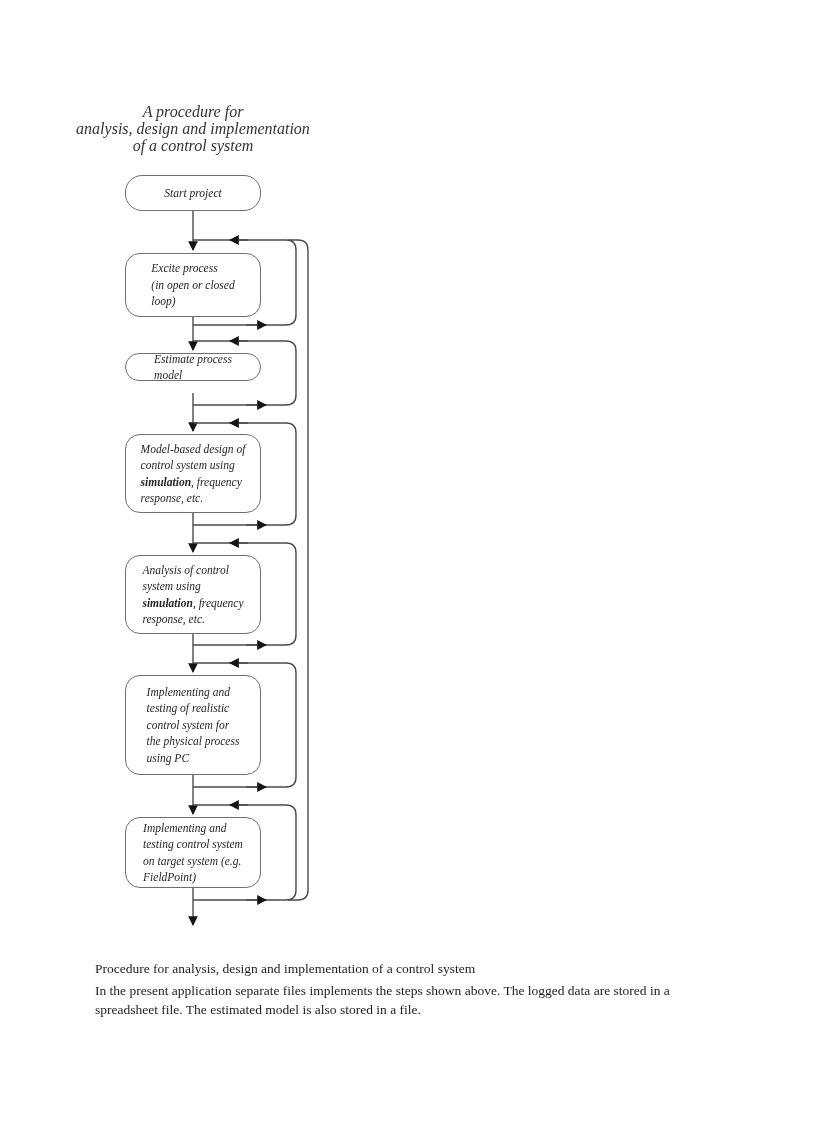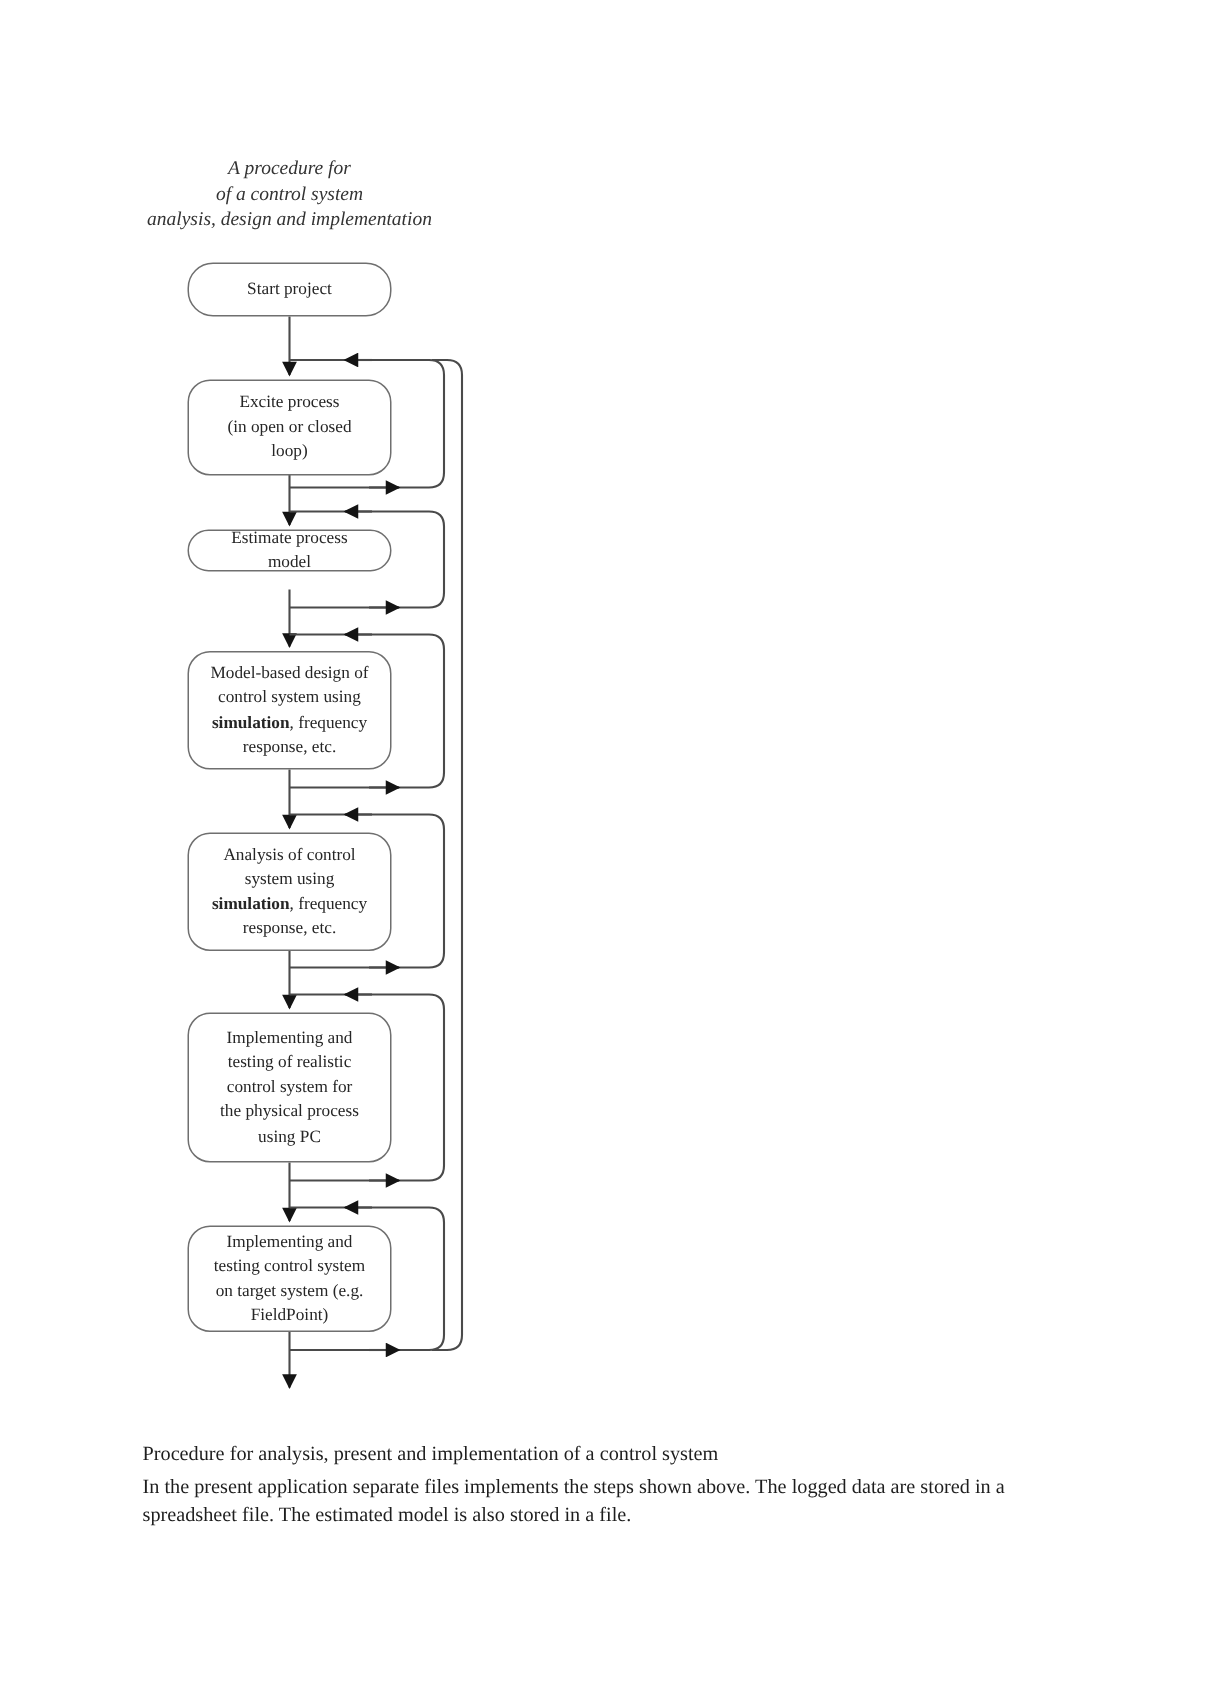--- a/index.html
+++ b/index.html
@@ -12,45 +12,45 @@
     color: #222;
     overflow: hidden;
   }
   .fig-title {
     position: absolute;
     left: 43px;
     top: 103px;
     width: 300px;
     text-align: center;
     font-style: italic;
-    font-size: 13px;
+    font-size: 16px;
     line-height: 17px;
     color: #333;
   }
   .connectors {
     position: absolute;
     left: 0; top: 0;
     width: 816px; height: 1123px;
   }
   .node {
     position: absolute;
     left: 125px;
     width: 136px;
     box-sizing: border-box;
     border: 1.5px solid #6f6f6f;
     border-radius: 15px;
     background: #ffffff;
     display: flex;
     align-items: center;
     justify-content: center;
-    text-align: center;
     font-size: 11.5px;
     line-height: 16.5px;
     color: #262626;
     padding: 2px 6px;
+    font-style: italic;
   }
   .node b { font-weight: bold; }
   .n-start   { top: 175px; height: 36px; border-radius: 17px; }
   .n-excite  { top: 253px; height: 64px; }
   .n-estimate{ top: 353px; height: 28px; }
   .n-design  { top: 434px; height: 79px; }
   .n-analysis{ top: 555px; height: 79px; }
   .n-implpc  { top: 675px; height: 100px; }
   .n-impltgt { top: 817px; height: 71px; }
   .n-ok      { top: 928px; height: 27px; border-radius: 14px; }
@@ -66,22 +66,22 @@
   .caption-block p { margin: 0; }
   .caption-block .body-par { margin-top: 3px; }
 </style>
 </head>
 <body>
 
 <div class="page">
 
   <div class="fig-title">
     <div>A procedure for</div>
+    <div>analysis, design and implementation</div>
     <div>of a control system</div>
-    <div>analysis, design and implementation</div>
   </div>
 
   <svg class="connectors" viewBox="0 0 816 1123" xmlns="http://www.w3.org/2000/svg">
     <defs>
       <marker id="ah" viewBox="0 0 10 10" refX="9" refY="5" markerWidth="8" markerHeight="7" orient="auto-start-reverse">
         <path d="M0,0 L10,5 L0,10 z" fill="#141414"></path>
       </marker>
     </defs>
     <g stroke="#4a4a4a" stroke-width="1.4" fill="none">
 
@@ -137,17 +137,17 @@
       <div>Analysis of control<br>system using<br><b>simulation</b>, frequency<br>response, etc.</div>
     </div>
   <div class="node n-implpc">
       <div>Implementing and<br>testing of realistic<br>control system for<br>the physical process<br>using PC</div>
     </div>
   <div class="node n-impltgt">
       <div>Implementing and<br>testing control system<br>on target system (e.g.<br>FieldPoint)</div>
     </div>
 
   <div class="caption-block">
-    <p>Procedure for analysis, present and implementation of a control system</p>
+    <p>Procedure for analysis, design and implementation of a control system</p>
     <p class="body-par">In the present application separate files implements the steps shown above. The logged data are stored in a spreadsheet file. The estimated model is also stored in a file.</p>
   </div>
 
 </div>
 
 </body></html>

